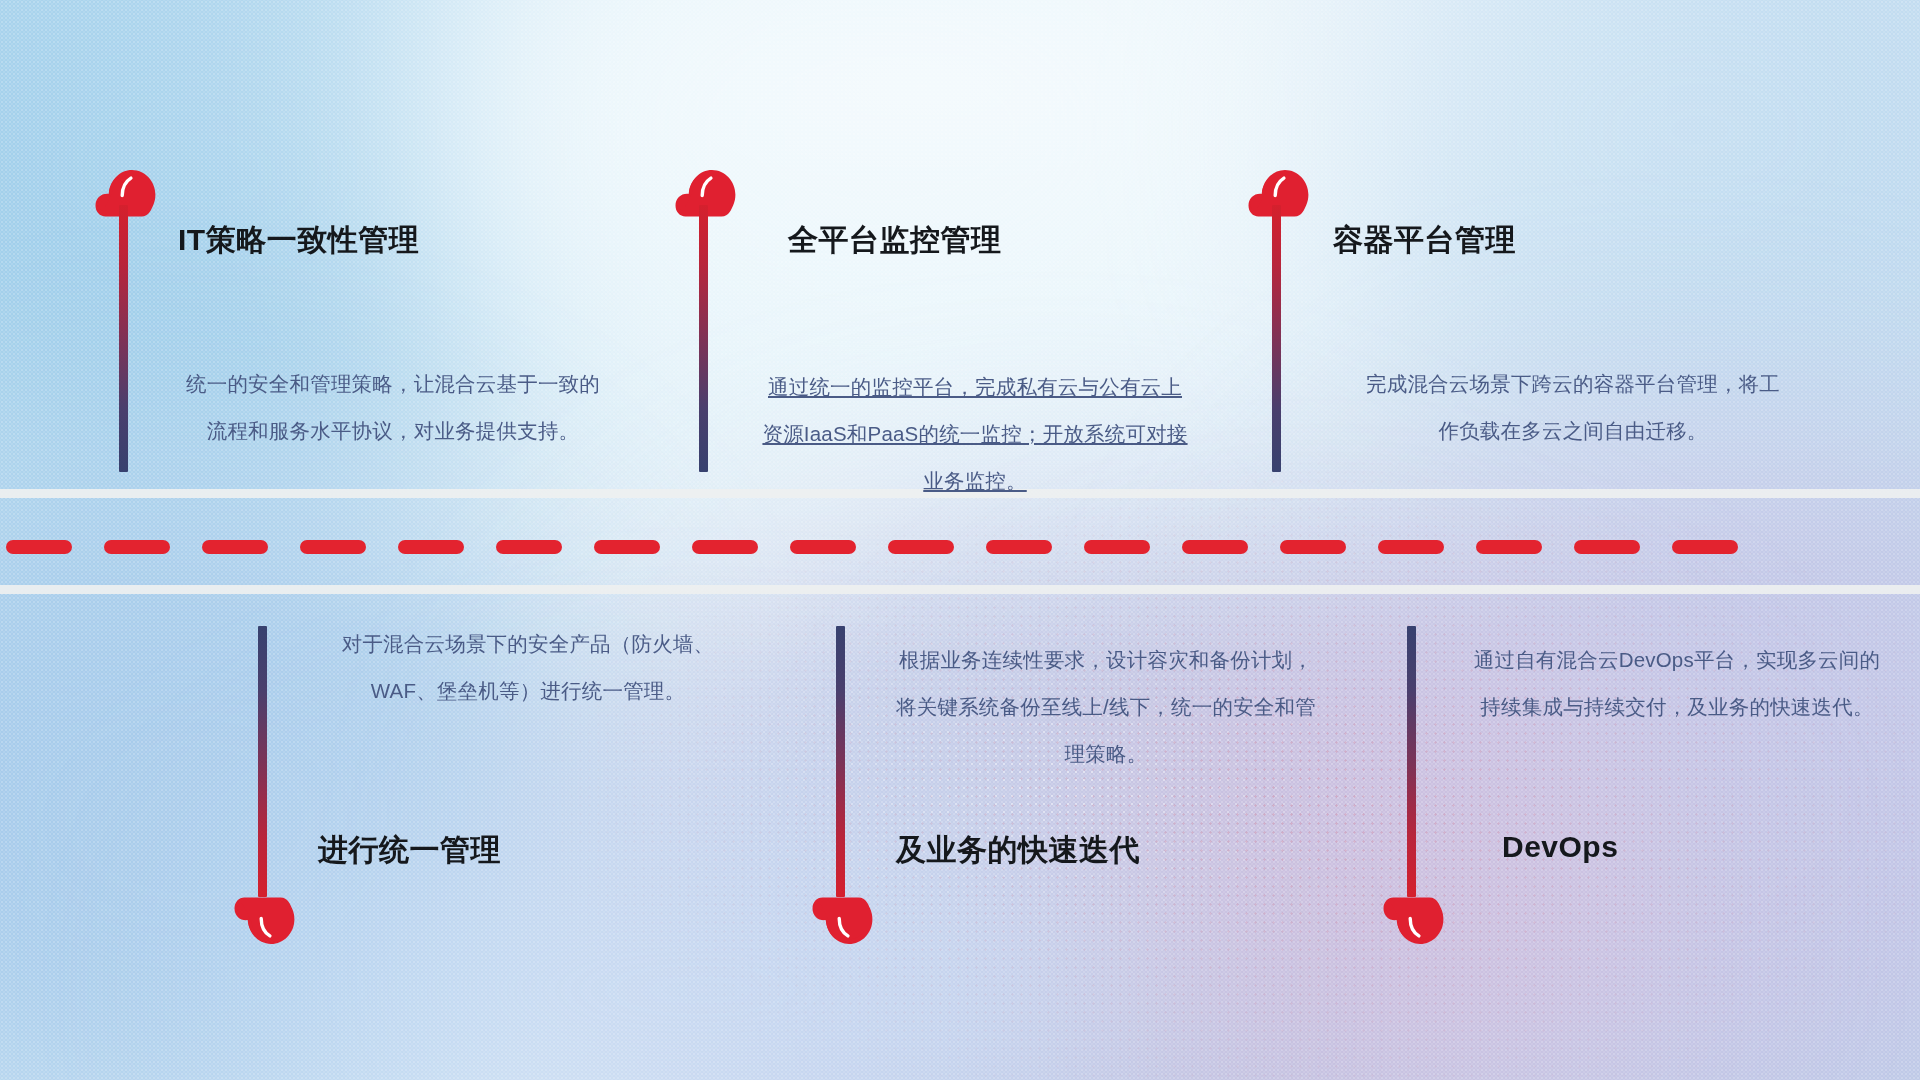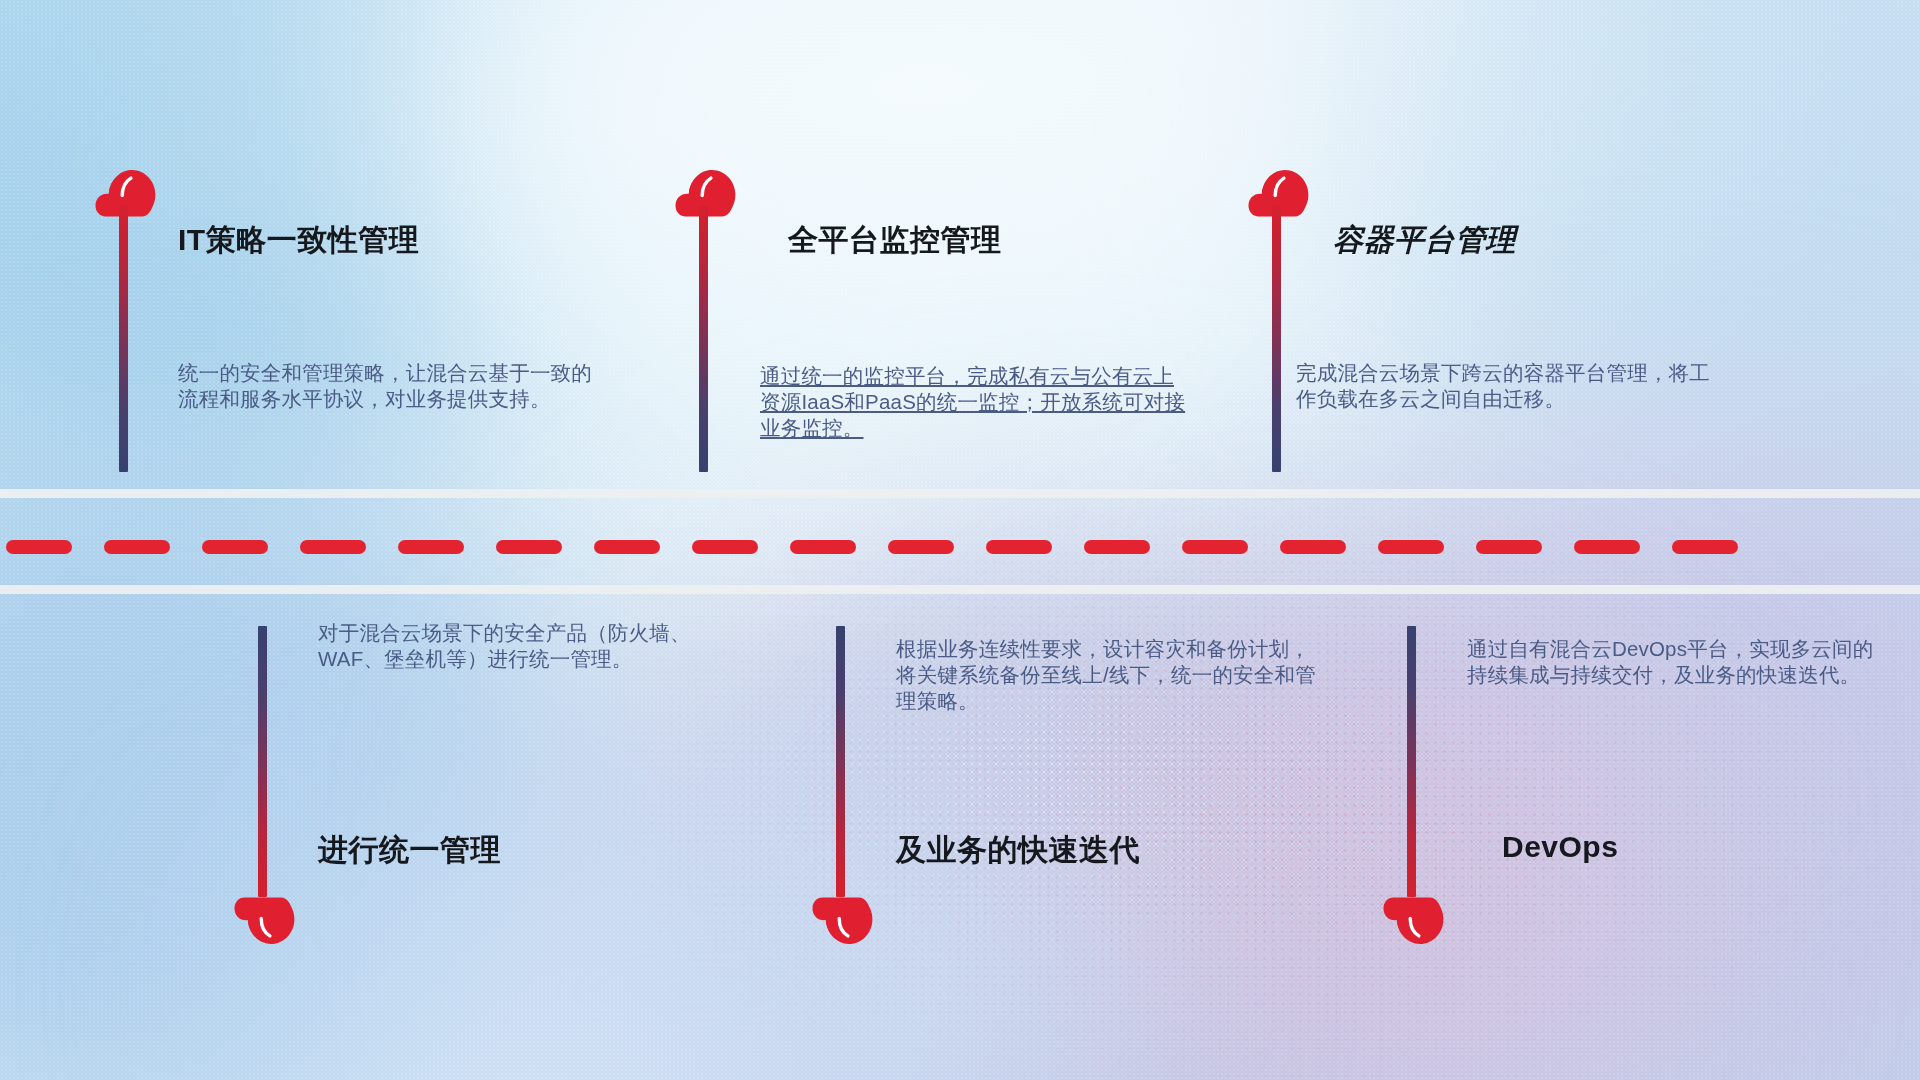--- a/index.html
+++ b/index.html
@@ -94,22 +94,22 @@
   .cloud{position:absolute;width:0;height:0;}
   .cloud svg{display:block;overflow:visible;}
 
   .title{
     position:absolute;
     font-size:30px;font-weight:700;color:#15181c;
     letter-spacing:.5px;white-space:nowrap;
   }
   .body{
     position:absolute;
-    font-size:20.5px;line-height:26px;color:#4a5b86;
-    width:330px;letter-spacing:.2px;
+    font-size:20.5px;line-height:47px;color:#4a5b86;
+    width:330px;letter-spacing:.2px;text-align:center;
   }
 </style>
 </head>
 <body>
 
 <div id="stage">
 
   <div class="bg bg-base"></div>
   <div class="bg">
     <div class="bg-blob blob-a"></div>
@@ -198,22 +198,22 @@
                  C56.5 44.0 54.0 51.5 46.5 51.5 Z" fill="#e02030"></path>
         <path d="M8.0 46.0 C3.6 45.0 1.6 41.6 2.0 37.8 C2.6 32.4 7.0 29.6 12.4 30.1
                  L13.6 30.3 L14.0 27.0 C15.6 15.0 25.0 6.6 36.6 6.6
                  C42.2 6.6 47.2 8.7 51.0 12.2 L49.0 14.6
                  C45.6 11.5 41.3 9.7 36.6 9.7 C26.6 9.7 18.4 17.2 17.1 28.0 Z" fill="#e02030"></path>
         <path d="M27.2 30.6 C27.2 23.0 30.6 16.4 35.9 13.1" stroke="#ffffff" stroke-width="3.4" stroke-linecap="round" fill="none"></path>
       </svg>
     </div>
     <div class="stem" style="left:1272px;top:205px;height:267px;
                 background:linear-gradient(180deg,#d5202d 0%,#b9253b 22%,#7b3358 52%,#4a3f6d 76%,#37416f 100%);"></div>
-    <div class="title" style="left:1333px;top:220px;font-style:italic;">容器平台管理</div>
-    <div class="body" style="left:1296px;top:360px;width:430px;">完成混合云场景下跨云的容器平台管理，将工作负载在多云之间自由迁移。</div>
+    <div class="title" style="left:1333px;top:220px;">容器平台管理</div>
+    <div class="body" style="left:1358px;top:360px;width:430px;">完成混合云场景下跨云的容器平台管理，将工作负载在多云之间自由迁移。</div>
   </div>
 
   <div class="item" style="left:0;top:0;">
     <div class="stem" style="left:258px;top:626px;height:271px;
                 background:linear-gradient(180deg,#37416f 0%,#4a3f6d 24%,#7b3358 50%,#b9253b 78%,#d5202d 100%);"></div>
     <div class="body" style="left:318px;top:620px;width:420px;">对于混合云场景下的安全产品（防火墙、WAF、堡垒机等）进行统一管理。</div>
     <div class="title" style="left:318px;top:830px;">进行统一管理</div>
     <div class="cloud" style="left:234px;top:897px;">
       <svg width="64" height="52" viewBox="0 0 64 52" style="transform:scaleY(-1);">
         <path d="M10.5 51.5 C4.8 51.5 0.5 47.0 0.5 40.6 C0.5 33.6 5.6 28.8 12.0 28.8

